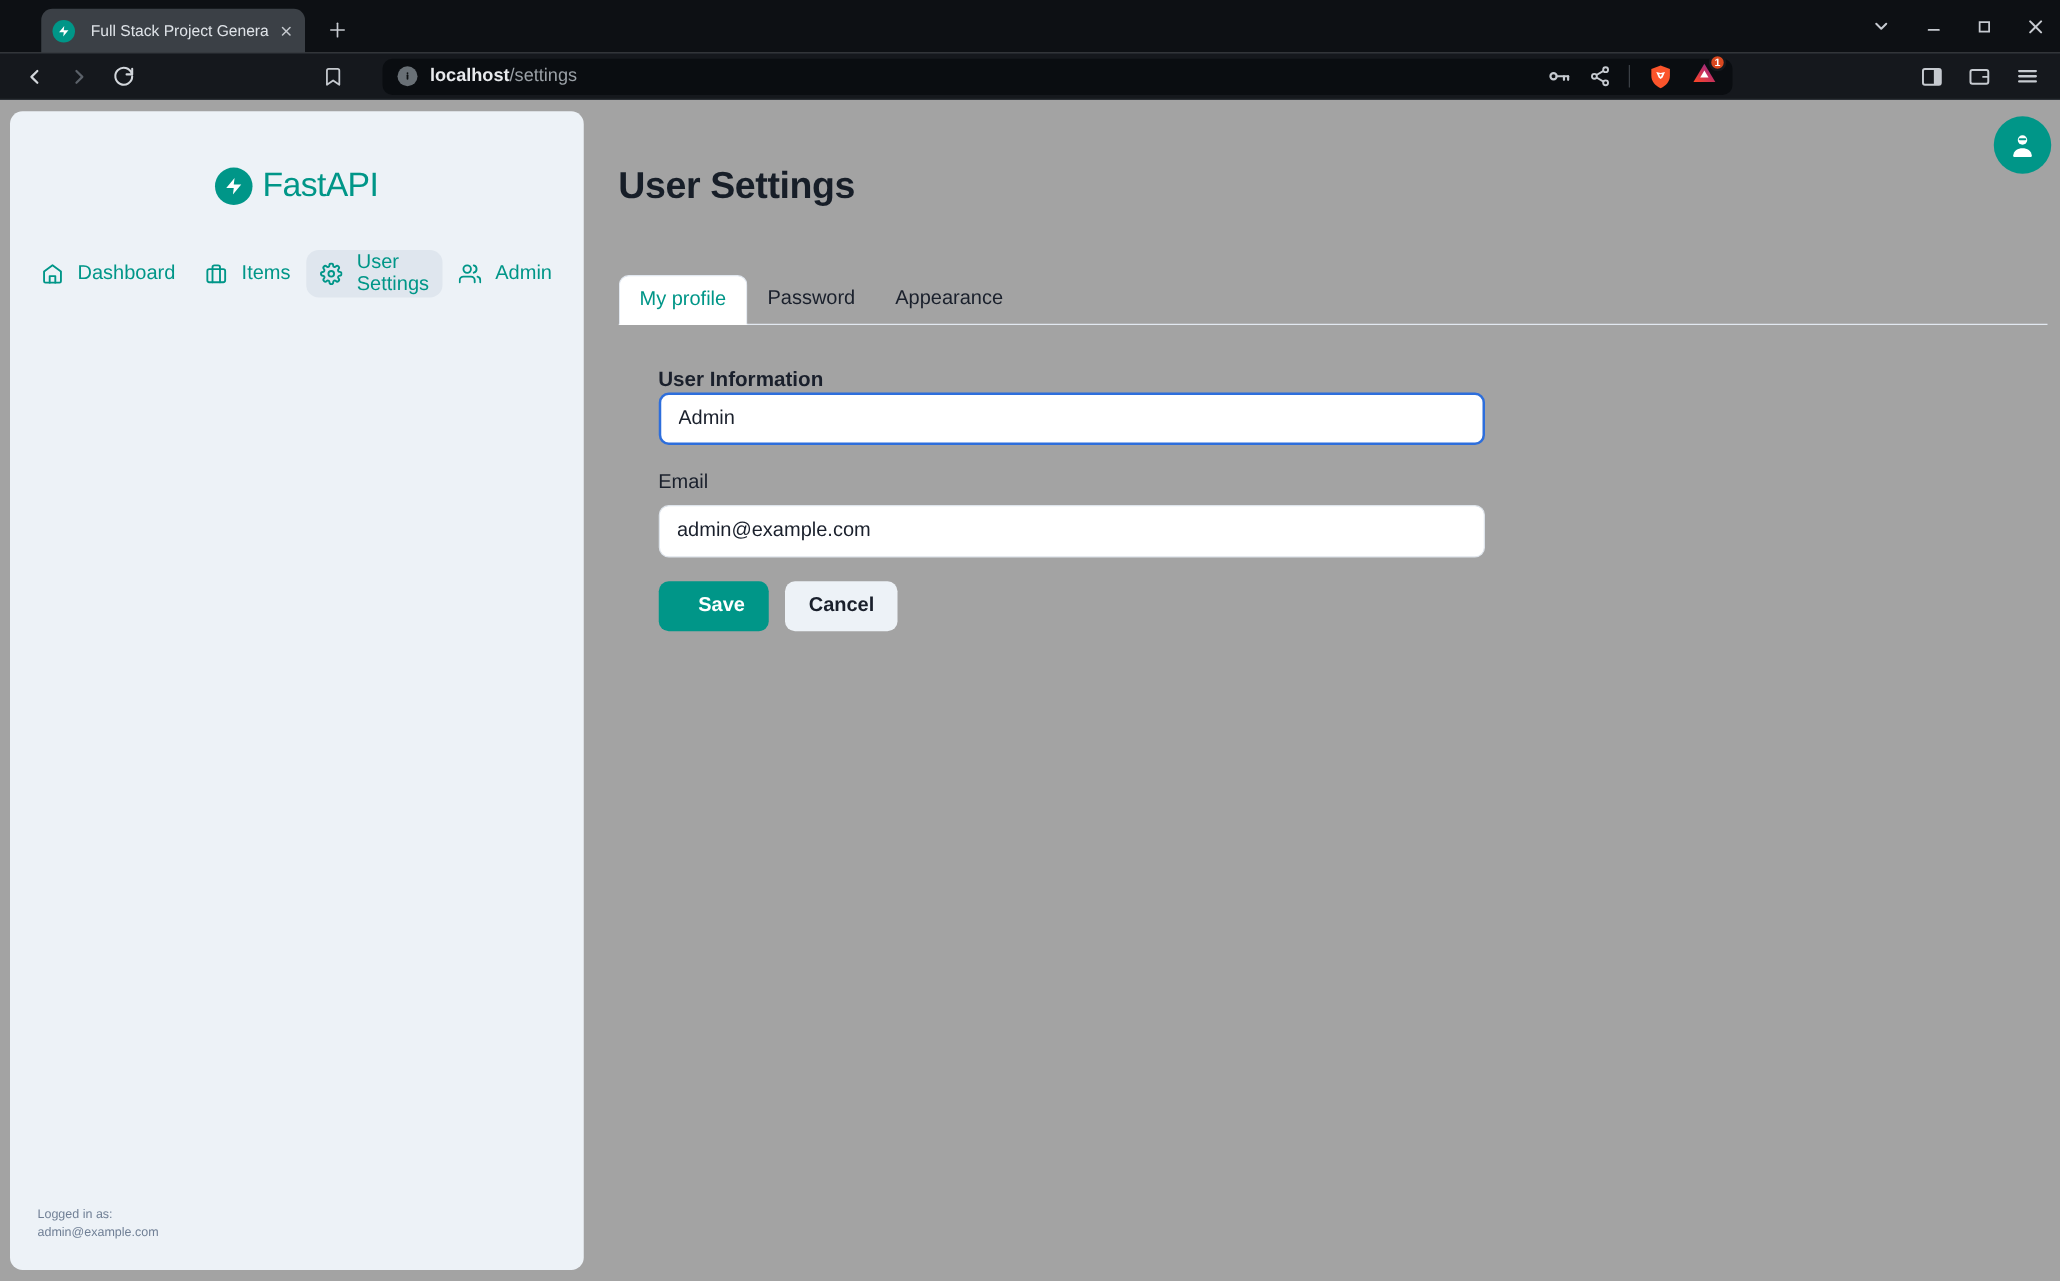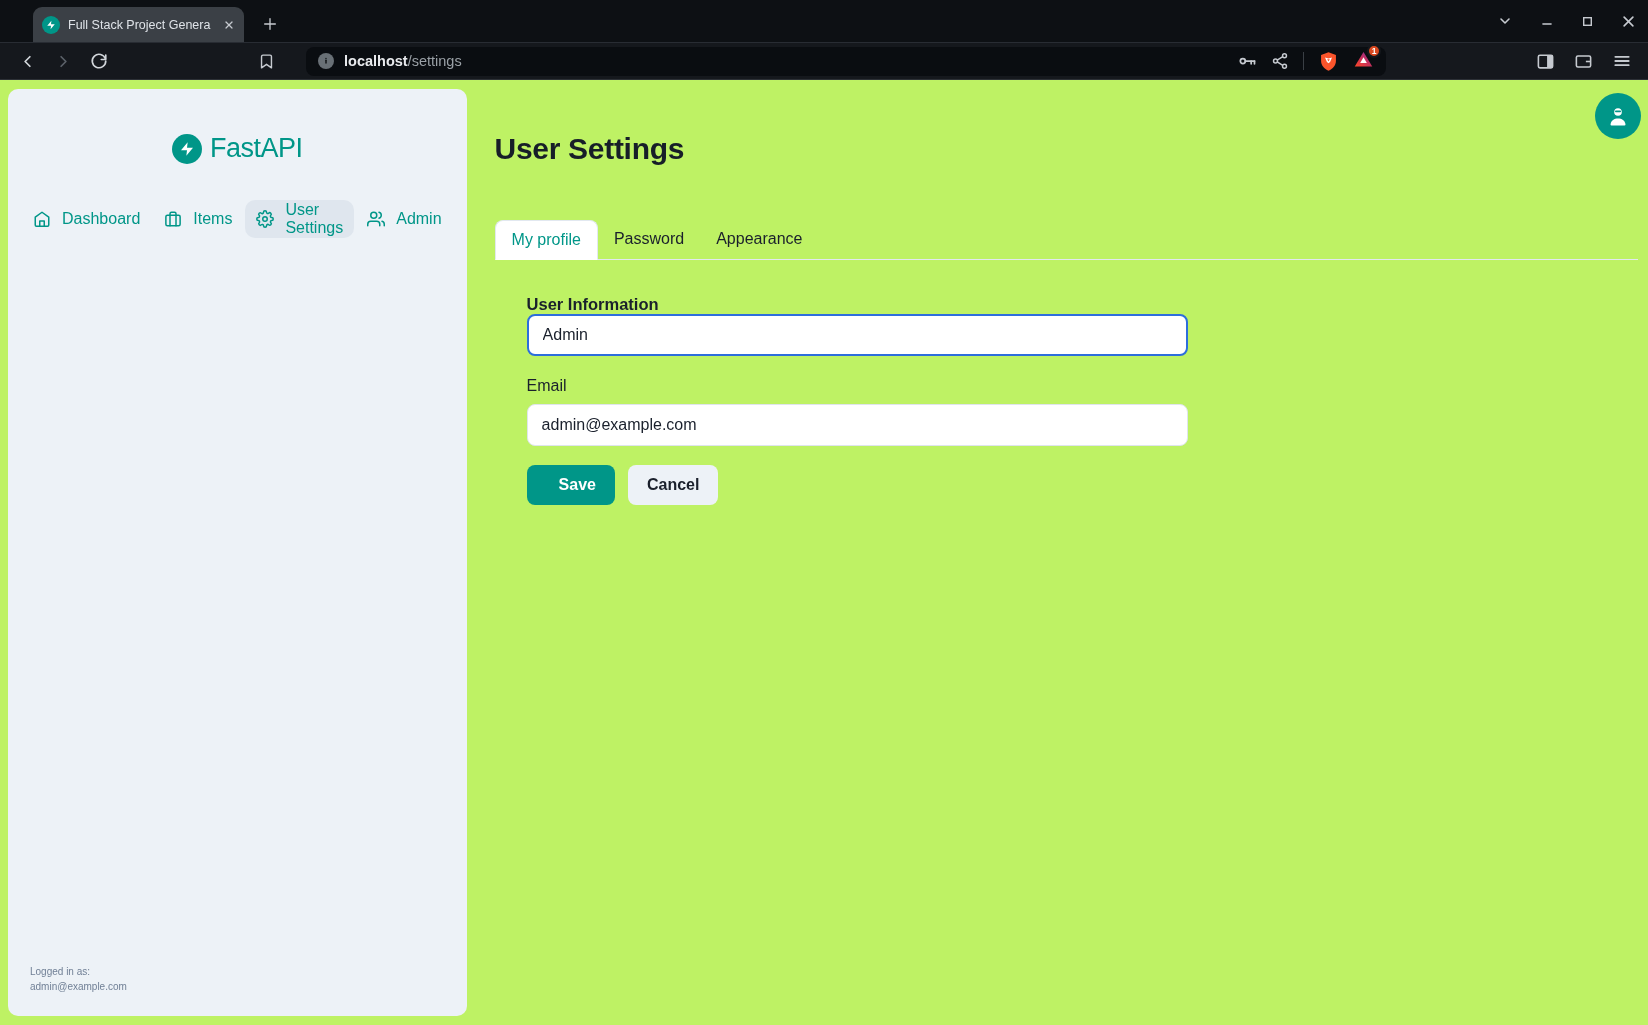--- a/index.html
+++ b/index.html
@@ -7,21 +7,21 @@
   body { font-family:"Liberation Sans", sans-serif; background:#fff; }
   .window { display:flex; flex-direction:column; height:100%; }
 
   
   .titlebar { flex:0 0 42px; background:#0d1014; position:relative; }
   .btab { position:absolute; left:33px; top:7px; width:211px; height:35px;
           background:#3b4046; border-radius:9px 9px 0 0; display:flex; align-items:center;
           gap:8px; padding:0 9px; color:#dfe3e8; font-size:12.5px; }
   .favicon { width:18px; height:18px; border-radius:50%; background:#009688;
              display:flex; align-items:center; justify-content:center; flex:0 0 18px; }
-  .btab-title { flex:1; white-space:nowrap; overflow:hidden; }
+  .btab-title { flex:1; white-space:nowrap; overflow:hidden;text-align:right; }
   .icon-btn { display:flex; align-items:center; justify-content:center; color:#c6cad0; }
   .newtab { position:absolute; left:256px; top:10px; width:28px; height:28px; }
   .win-controls { position:absolute; right:12px; top:0; height:42px;
                   display:flex; align-items:center; gap:27px; color:#e8eaed; }
 
   
   .toolbar { flex:0 0 38px; background:#15181d; border-top:1px solid #282c33;
              border-bottom:1px solid #2c3036; display:flex; align-items:center; padding:0 10px;gap:20px; }
   .nav-btns { display:flex; align-items:center; gap:17px; padding-left:8px; }
   .bookmark-btn { margin-left:auto; margin-right:11px; }
@@ -34,21 +34,21 @@
   .url-actions { margin-left:auto; display:flex; align-items:center; gap:14px; }
   .divider-v { width:1px; height:18px; background:#3a3f45; }
   .rewards-wrap { position:relative; }
   .count-badge { position:absolute; top:-5px; right:-7px; min-width:14px; height:14px;
                  border-radius:8px; background:#d9481f; border:2px solid #15181d;
                  color:#fff; font-size:8.5px; font-weight:700; display:flex;
                  align-items:center; justify-content:center; padding:0 2px; }
   .right-btns { margin-left:auto; display:flex; align-items:center; gap:19px; padding-right:6px; }
 
   
-  .content { flex:1; display:flex; background:#bef264; min-height:0; }
+  .content { flex:1; display:flex; background:#a3a3a3; min-height:0; }
 
   .sidebar { flex:0 0 214px; margin:9px 0 9px 8px; background:#edf2f7; border-radius:10px;
              display:flex; flex-direction:column; padding:44px 14px 22px; }
   .logo { display:flex; align-items:center; gap:8px; justify-content:center; }
   .logo-circle { width:30px; height:30px; border-radius:50%; background:#009688;
                  display:flex; align-items:center; justify-content:center; }
   .logo-text { font-size:27px; font-weight:500; color:#009688; letter-spacing:-0.5px; }
   .nav { margin-top:36px; display:flex; flex-direction:row; gap:2px; }
   .nav-item { display:flex; align-items:center; gap:11px; padding:8px 11px; height:38px;
               border-radius:10px; font-size:16px; color:#009688; cursor:pointer; }

